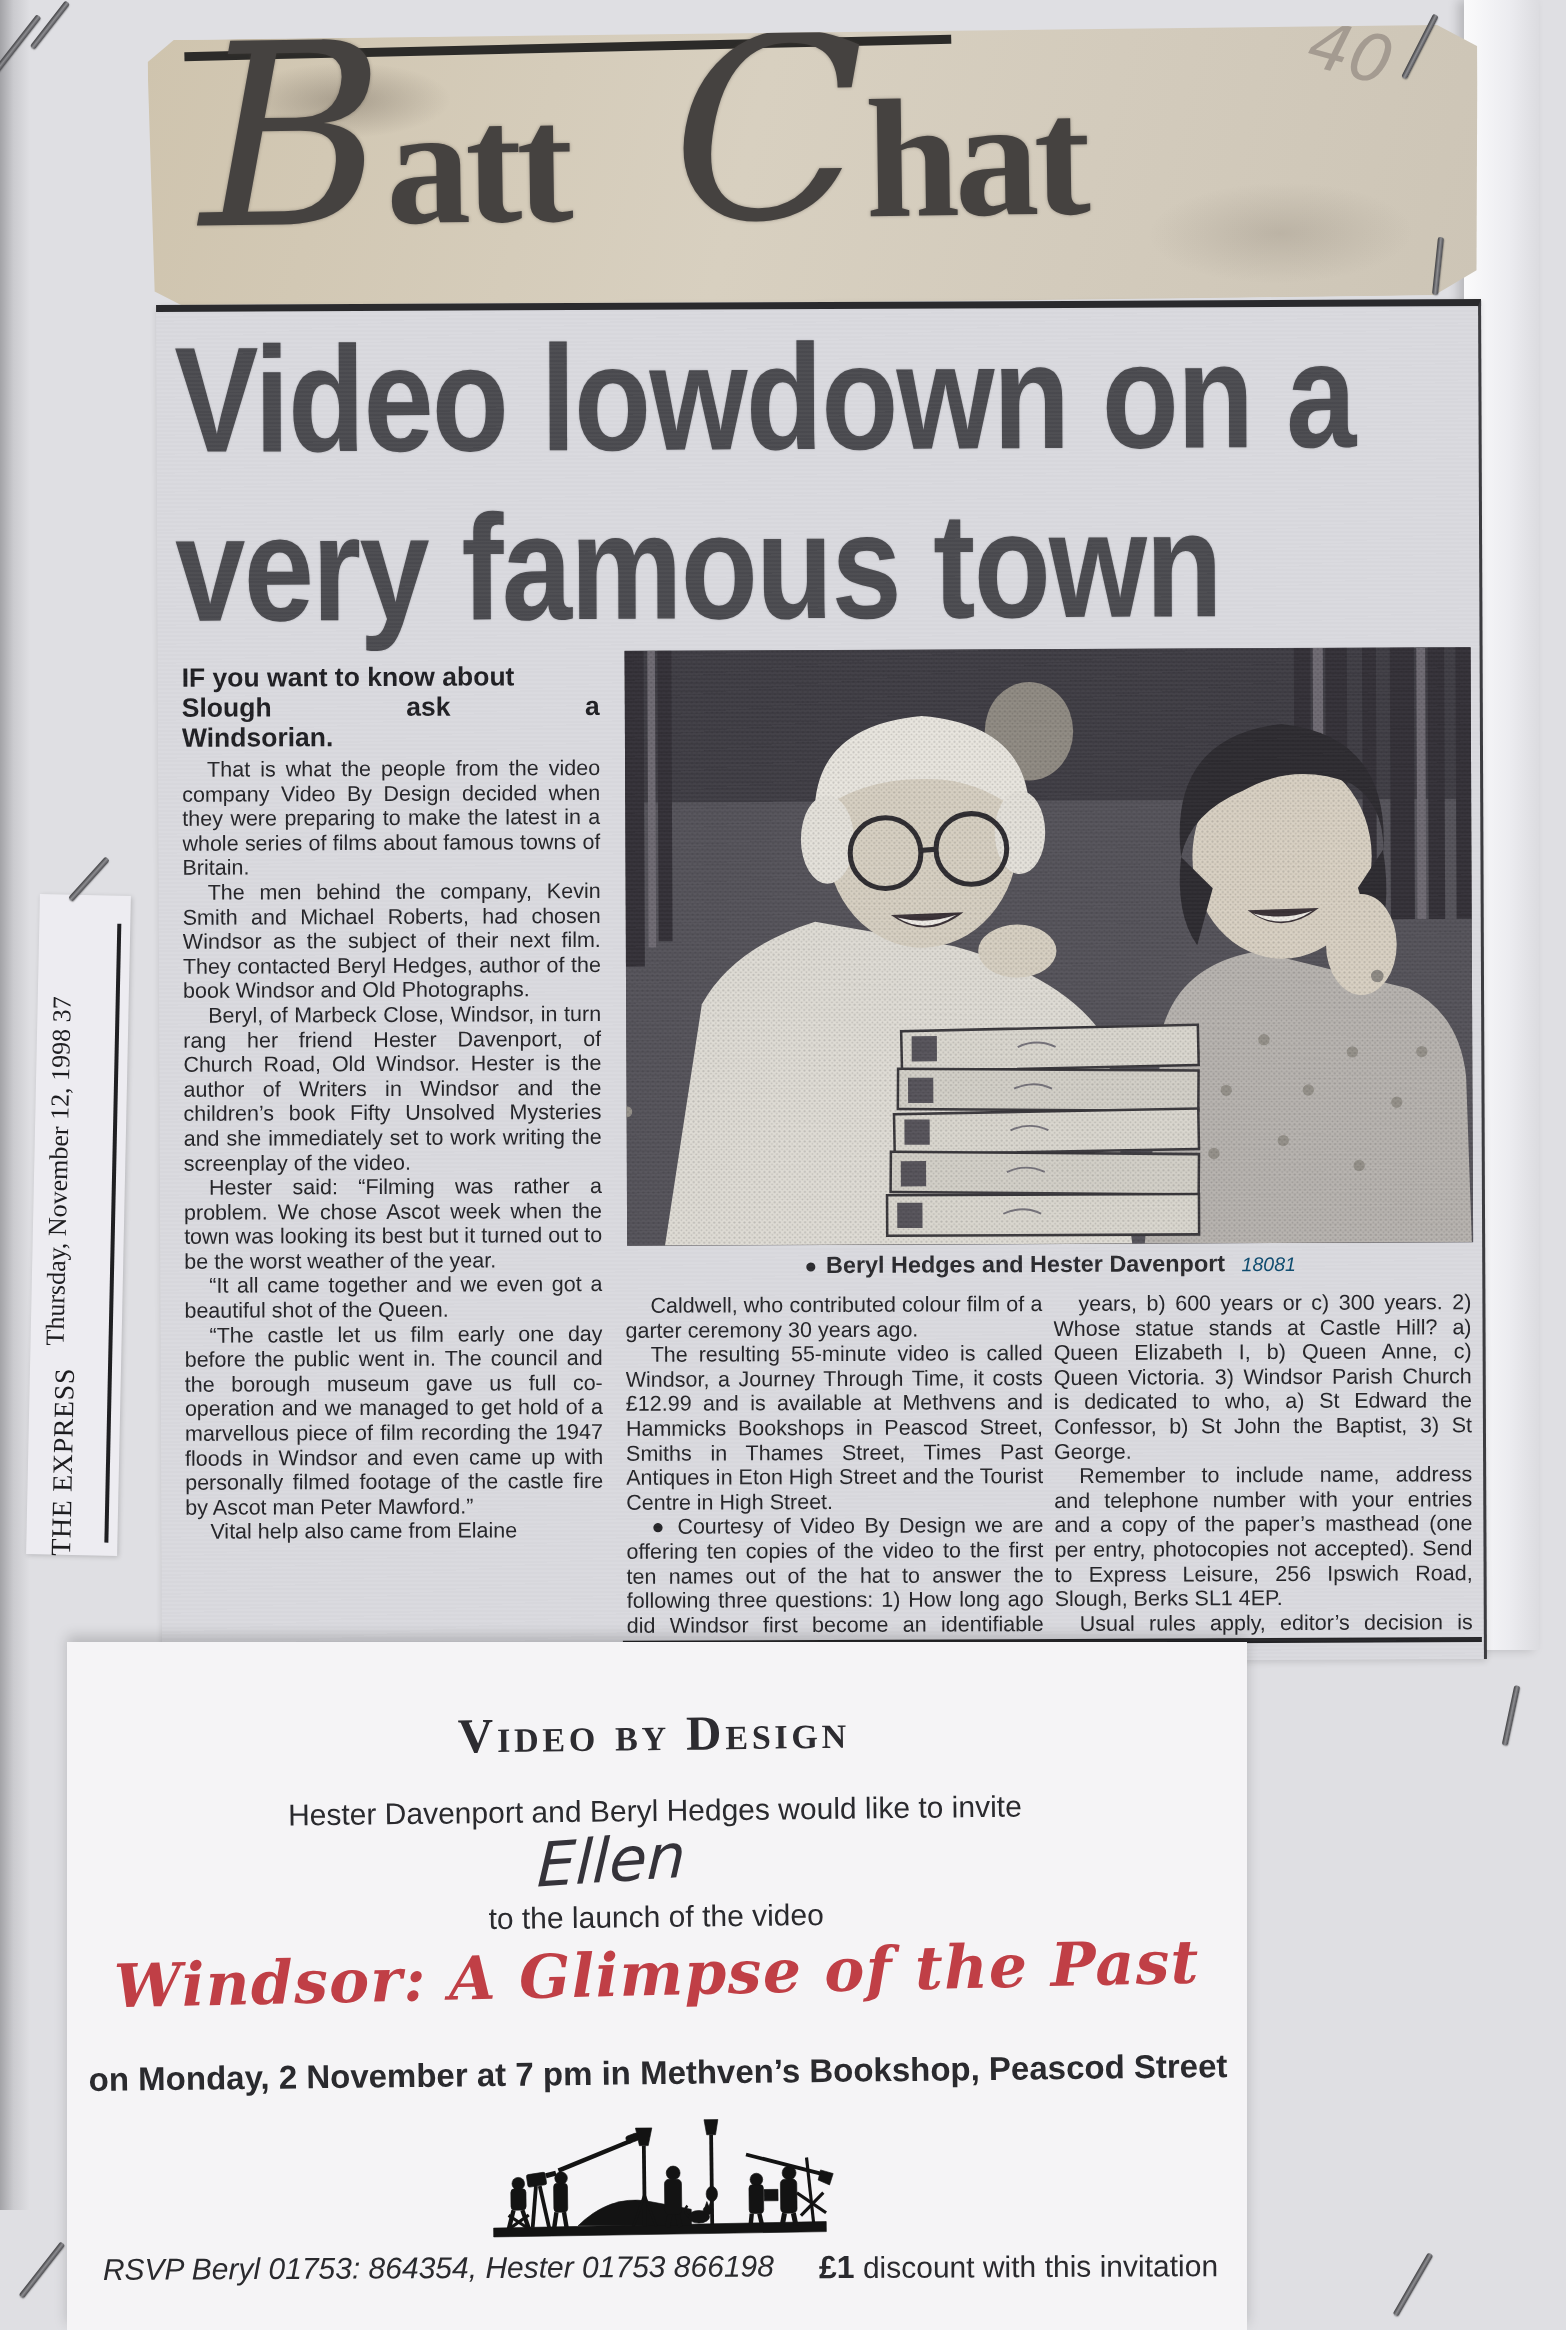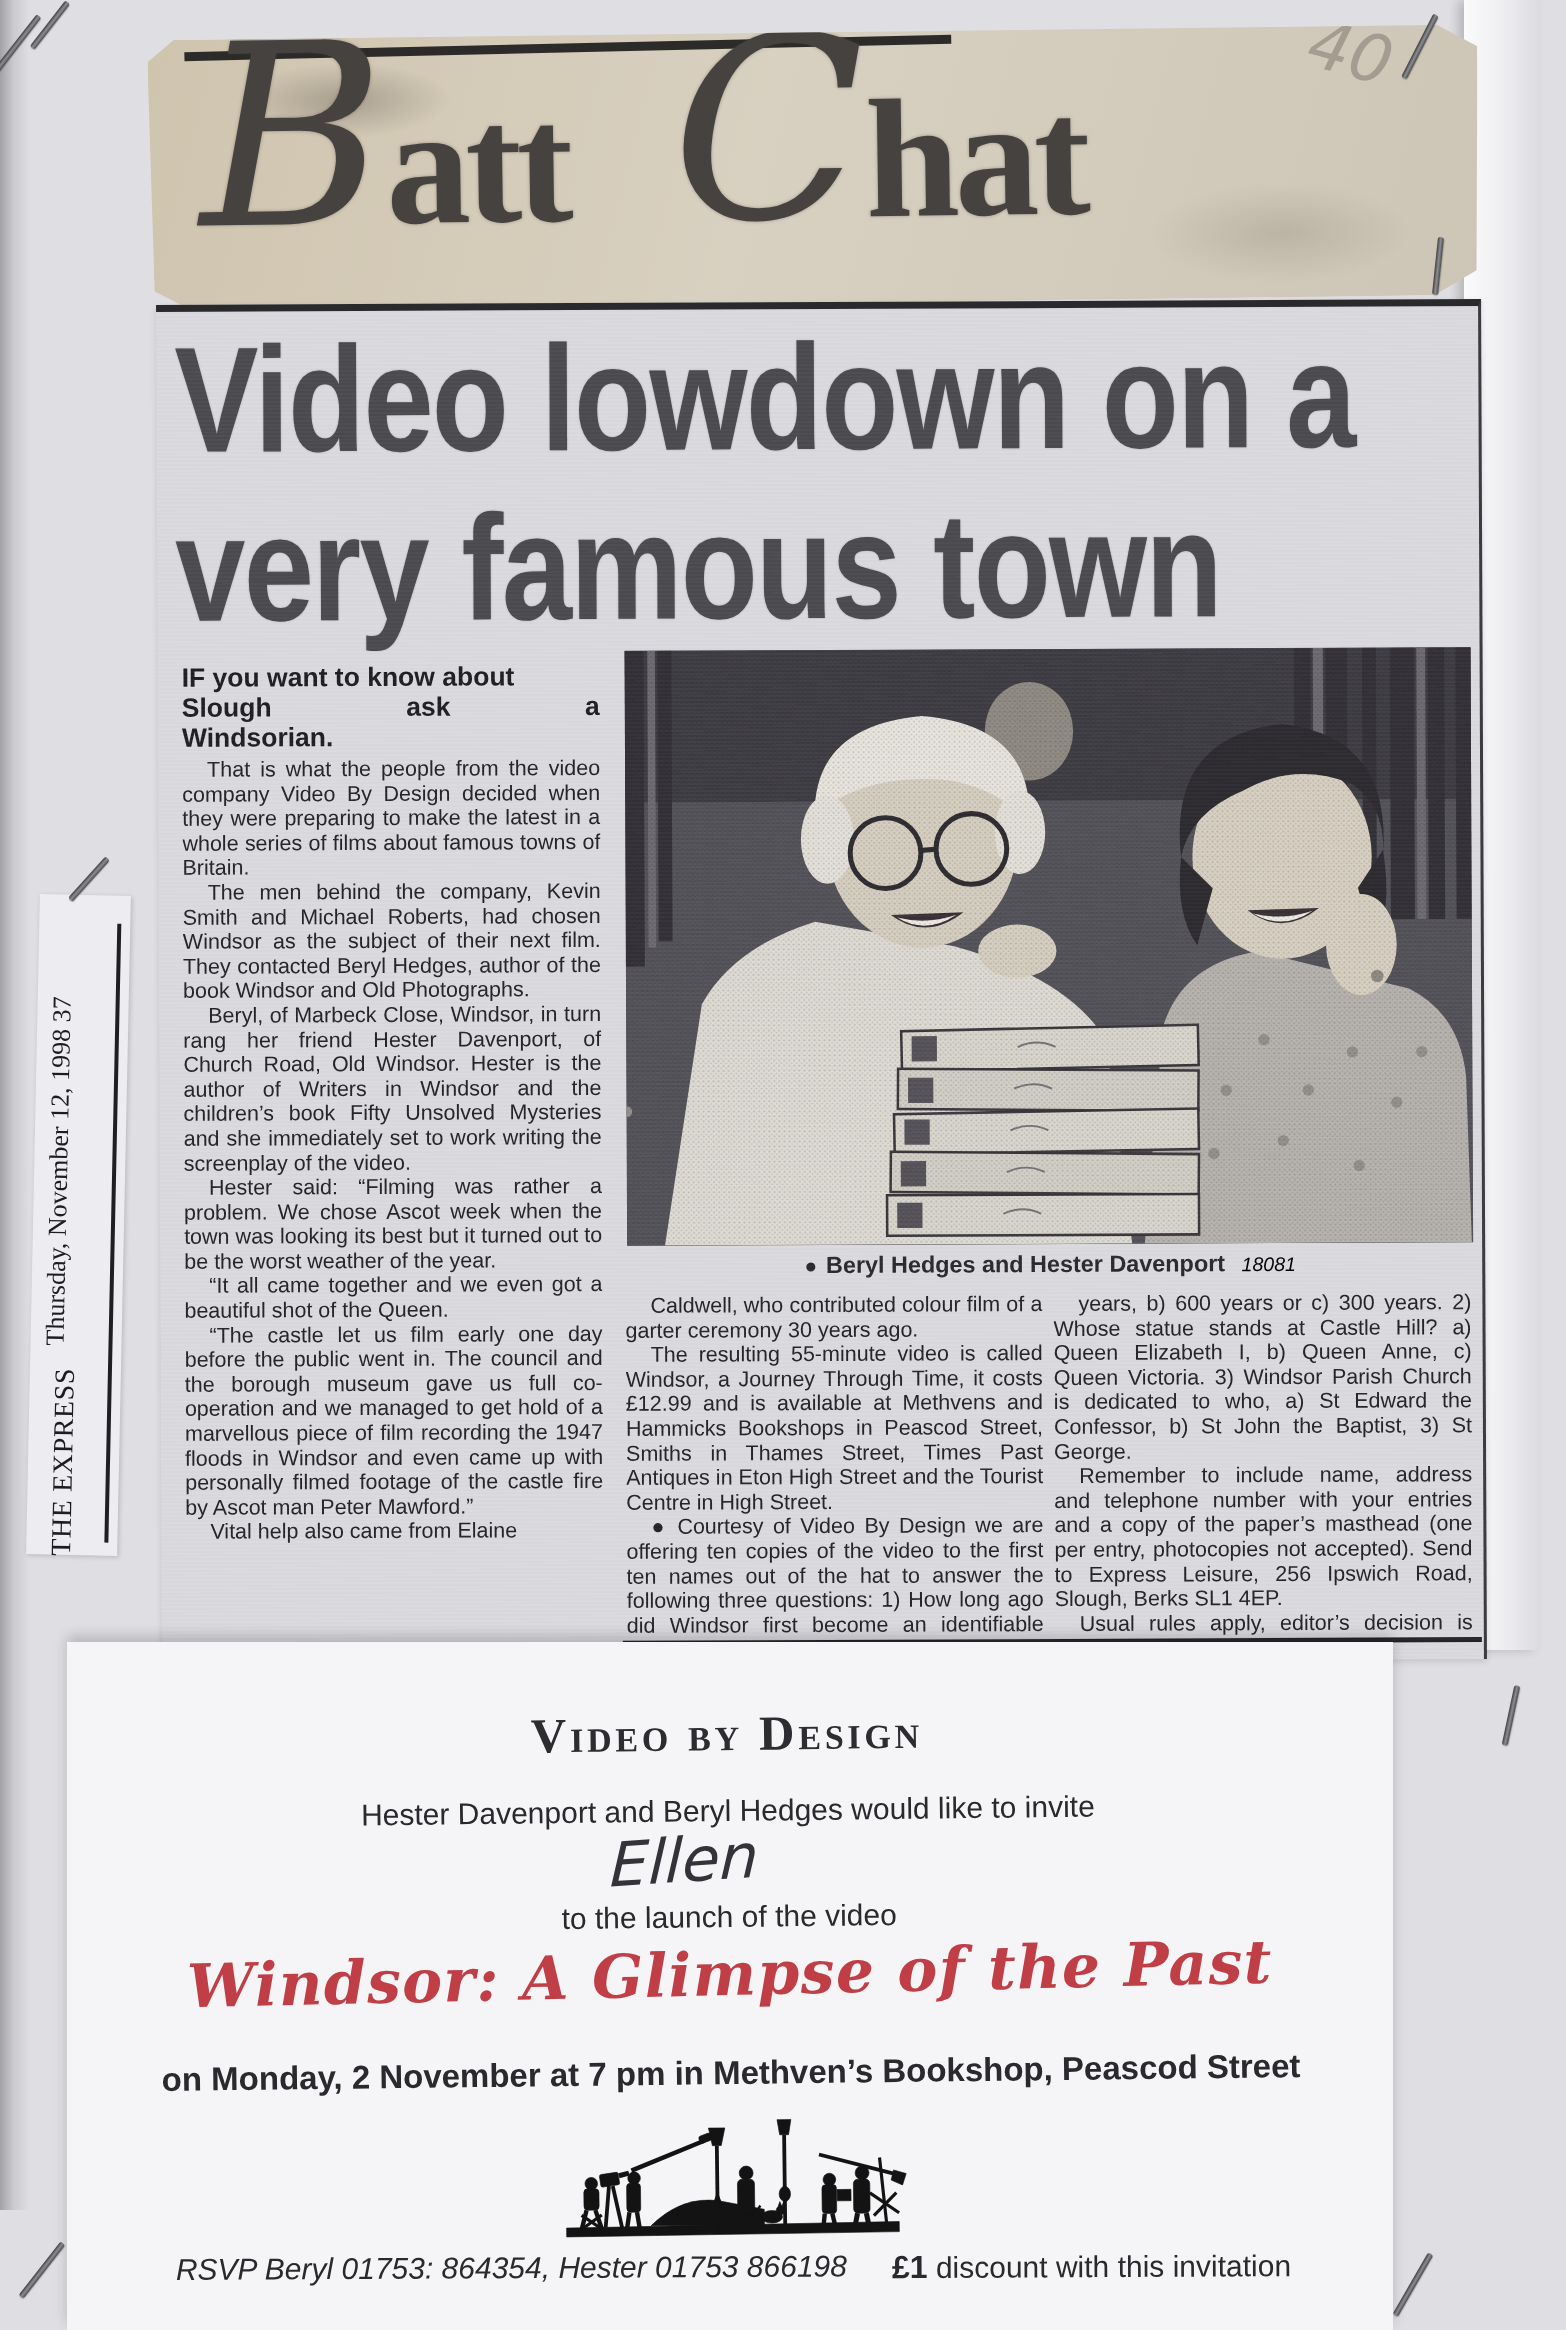--- a/index.html
+++ b/index.html
@@ -46,34 +46,34 @@
   .bodycol p.ind{text-indent:25px;}
   .col1{left:24px;top:351px;width:418px;height:1019px;}
   .col2{left:465px;top:984px;width:417px;height:404px;}
   .col3{left:893px;top:984px;width:418px;height:404px;}
   .lead{font-weight:700;font-size:26.5px;line-height:30px;color:#1f1f23;margin-bottom:5px;}
   .lead .l2{display:flex;justify-content:space-between;}
   .photo-wrap{position:absolute;left:467px;top:341px;width:846px;height:595px;background:#4c4a4f;}
   .caption{position:absolute;left:467px;top:943px;width:846px;text-align:center;
     font-size:23.4px;font-weight:700;color:#2a2a2e;}
   .caption .cap-bullet{font-size:21px;margin-right:8.8px;}
-  .caption .cap-num{font-weight:400;font-style:italic;font-size:19.6px;color:#000000;margin-left:16.4px;}
+  .caption .cap-num{font-weight:400;font-style:italic;font-size:19.6px;color:#0c4a6e;margin-left:16.4px;}
   .rule-bl{position:absolute;left:14px;top:1340px;width:445px;height:5px;background:#242427;transform:rotate(.35deg);}
   .rule-br{position:absolute;left:461px;top:1331px;width:859px;height:5px;background:#242427;}
 
   
   .side-strip{position:absolute;left:33px;top:895px;width:91px;height:660px;background:#edecf1;
     transform:rotate(1.2deg);box-shadow:1.3px 1.3px 5px rgba(0,0,0,.18);}
   .v-text{writing-mode:vertical-rl;transform:rotate(180deg);font-family:"Liberation Serif",serif;color:#1d1d20;}
   .v-date{position:absolute;left:10px;top:21.5px;height:429px;font-size:26px;}
   .v-express{position:absolute;left:19px;top:472px;height:189px;font-size:28px;letter-spacing:0.6px;}
   .v-rule{position:absolute;right:8.8px;top:28px;height:619px;width:3.8px;background:#1f1f22;}
 
   
-  .invite-card{position:absolute;left:67px;top:1642px;width:1326px;height:688px;background:#f5f4f6;
+  .invite-card{position:absolute;left:67px;top:1642px;width:1180px;height:688px;background:#f5f4f6;
     box-shadow:0 -6.3px 12.6px rgba(0,0,0,.18);}
   .card-inner{position:absolute;inset:0;transform:rotate(-0.7deg);color:#2a2a2e;}
   .vbd-title{position:absolute;left:0;top:63px;width:100%;text-align:center;
     font-family:"Liberation Serif",serif;font-variant:small-caps;font-weight:600;font-size:49px;
     letter-spacing:3.8px;color:#2d2c31;}
   .invite-line{position:absolute;left:0;top:152px;width:100%;text-align:center;font-size:30px;}
   .guest-name{position:absolute;left:0;top:182px;width:100%;text-align:center;
     font-family:"DejaVu Sans",sans-serif;font-style:italic;font-size:61px;color:#35333a;
     transform:translateX(-44px) rotate(-3deg) skewX(-6deg);}
   .launch-line{position:absolute;left:0;top:258px;width:100%;text-align:center;font-size:30px;}

